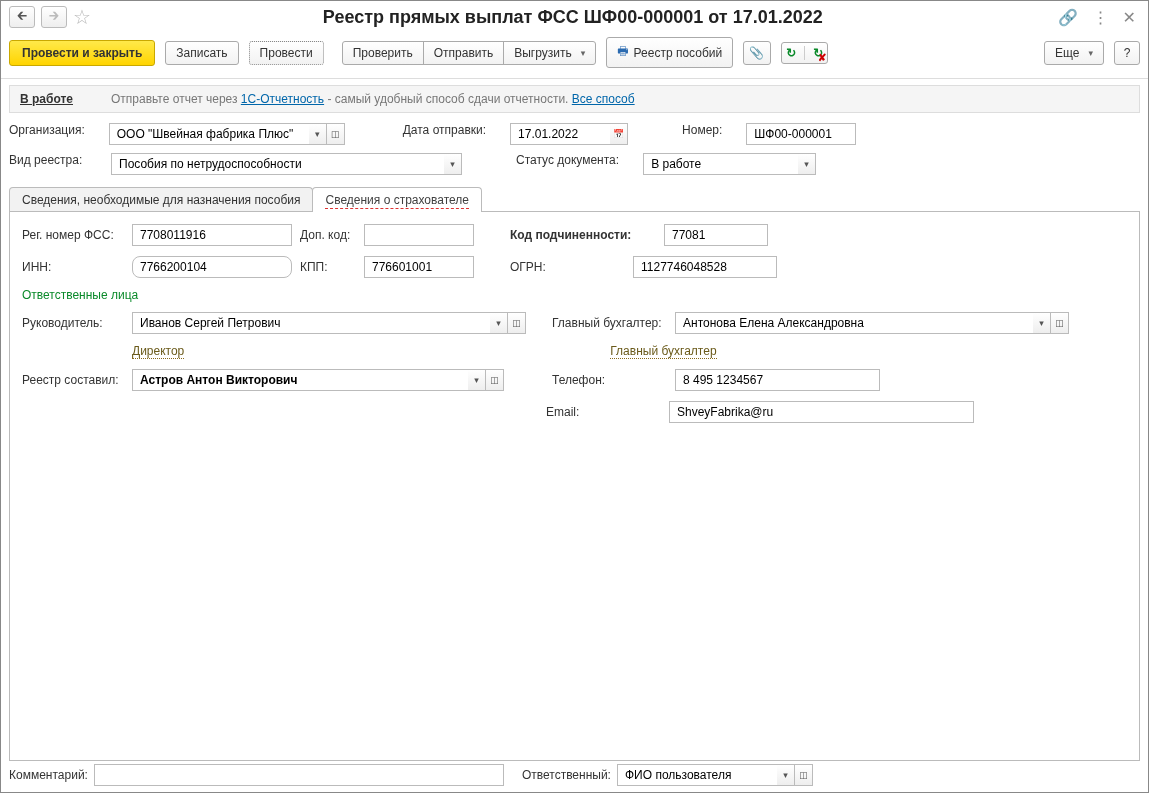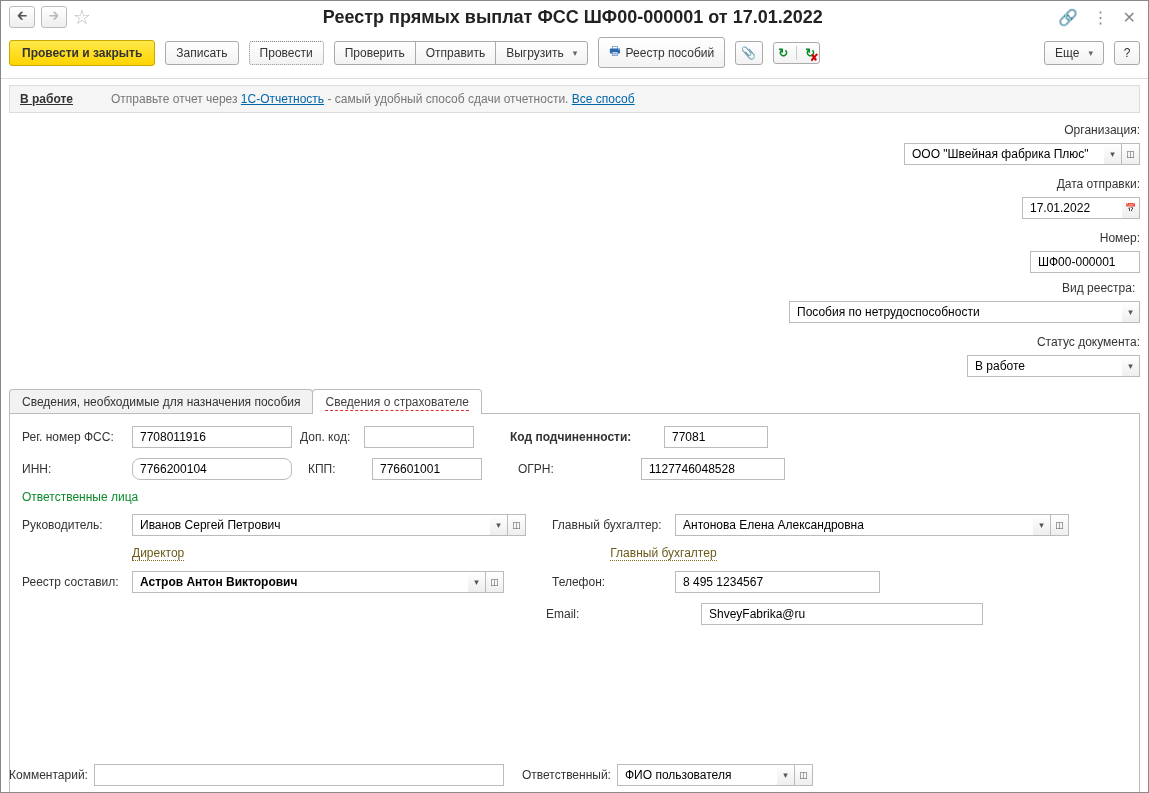--- a/index.html
+++ b/index.html
@@ -50,33 +50,33 @@
     color: #333;
     display: inline-flex; align-items: center; gap: 5px; text-align: right;
   }
   .btn.primary { background: linear-gradient(#ffe94a,#ffd400); border-color: #c9a800; font-weight: bold; padding: 5px 12px; }
   .btn.icon-only { padding: 4px 6px; width: 28px; justify-content: center; }
   .btn.icon-only.dbl { width: auto; padding: 3px 4px; }
   .btn.dotted { border: 1px dotted #888; }
   .dd-arrow::after { content: "▾"; font-size: 9px; margin-left: 4px; color: #666; }
   .btn-group { display: flex; }
   .btn-group .btn { border-radius: 0; margin-left: -1px; }
-  .btn-group .btn:first-child { border-radius: 3px 0 0 3px; margin-left: 0; }
+  .btn-group .btn:first-child { border-radius: 3px 0 0 3px; margin-left: 8px; }
   .btn-group .btn:last-child { border-radius: 0 3px 3px 0; }
   .spacer { flex: 1; }
   .status-bar {
     background: #f5f5f5;
     border: 1px solid #ddd;
     padding: 6px 10px;
     margin: 6px 8px;
     display: flex; align-items: center; gap: 4px;
   }
   .status-label { text-decoration: underline; font-weight: bold; }
   .link { color: #0066aa; cursor: pointer; text-decoration: underline; }
-  .form-row { display: flex; align-items: flex-end; padding: 4px 8px; gap: 6px; flex-direction: column; }
+  .form-row { display: flex; align-items: flex-start; padding: 4px 8px; gap: 24px; }
   .lbl { color: #333; white-space: nowrap; }
   .fld {
     border: 1px solid #bbb;
     background: #fff;
     height: 22px;
     padding: 2px 5px;
     font-size: 12px;
     display: flex; align-items: center;
   }
   .fld input { border: none; outline: none; width: 100%; font-size: 12px; font-family: inherit; background: transparent; }
@@ -233,21 +233,21 @@
     <div class="fld" style="width:104px;margin-left:31px;">
         <input value="77081" style="">
       </div>
   </div>
 
   <div class="grid-row">
     <span class="cell-lbl lbl">ИНН:</span>
     <div class="fld" style="width:160px;border-radius:8px;">
         <input value="7766200104" style="">
       </div>
-    <span class="lbl" style="width:56px;margin-left:8px;">КПП:</span>
+    <span class="lbl" style="width:56px;">КПП:</span>
     <div class="fld" style="width:110px;">
         <input value="776601001" style="">
       </div>
     <span style="width:20px;"></span>
     <span class="lbl" style="width:115px;">ОГРН:</span>
     <div class="fld" style="width:144px;">
         <input value="1127746048528" style="">
       </div>
   </div>
 
@@ -292,21 +292,21 @@
     <span style="width:32px;"></span>
     <span class="lbl" style="width:115px;">Телефон:</span>
     <div class="fld" style="width:205px;">
         <input value="8 495 1234567" style="">
       </div>
   </div>
 
   <div class="grid-row">
     <span style="width:516px;"></span>
     <span class="lbl" style="width:115px;">Email:</span>
-    <div class="fld" style="width:282px;margin-left:32px;">
+    <div class="fld" style="width:305px;">
         <input value="ShveyFabrika@ru" style="">
       </div>
   </div>
 
 </div>
 
 <div class="footer-row">
   <span class="lbl">Комментарий:</span>
   <div class="fld" style="flex:1;max-width:410px;">
       <input value="" style="">

